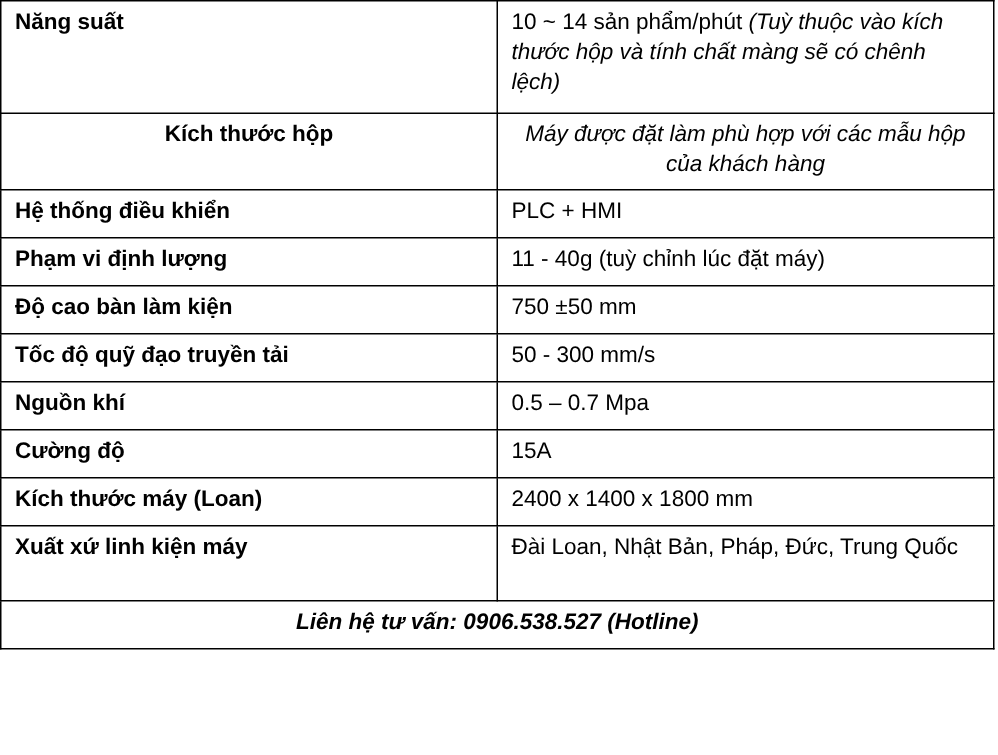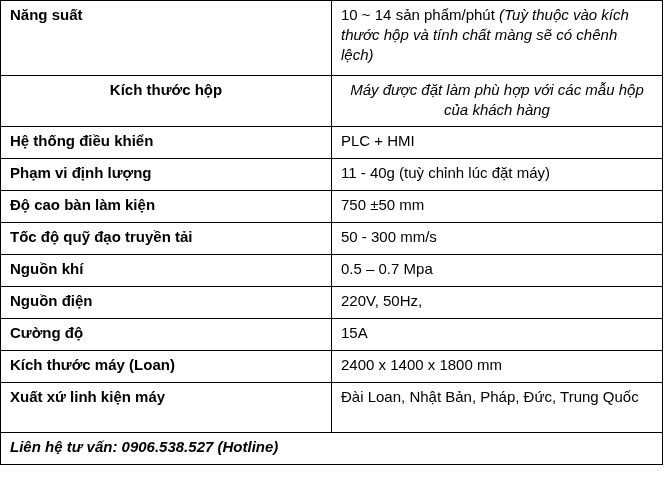--- a/index.html
+++ b/index.html
@@ -38,20 +38,21 @@
       width: 312px;
       padding-left: 9px;
     }
     .italic { font-style: italic; }
     tr.r1 td { height: 64px; }
     tr.r2 td { height: 39px; text-align: center; }
     tr.rs td { height: 21px; }
     tr.r11 td { height: 39px; border-radius: 10px; }
     tr.footer td {
       height: 21px;
+      text-align: center;
       font-weight: bold;
       font-style: italic;
     }
   </style>
 </head>
 <body>
 
 <table class="spec">
   <tbody>
     <tr class="r1">
@@ -76,24 +77,20 @@
     </tr>
     <tr class="rs">
       <td class="label">Tốc độ quỹ đạo truyền tải</td>
       <td class="value">50 - 300 mm/s</td>
     </tr>
     <tr class="rs">
       <td class="label">Nguồn khí</td>
       <td class="value">0.5 – 0.7 Mpa</td>
     </tr>
     <tr class="rs">
-      <td class="label">Nguồn điện</td>
-      <td class="value">220V, 50Hz,</td>
-    </tr>
-    <tr class="rs">
       <td class="label">Cường độ</td>
       <td class="value">15A</td>
     </tr>
     <tr class="rs">
       <td class="label">Kích thước máy (Loan)</td>
       <td class="value">2400 x 1400 x 1800 mm</td>
     </tr>
     <tr class="r11">
       <td class="label">Xuất xứ linh kiện máy</td>
       <td class="value">Đài Loan, Nhật Bản, Pháp, Đức, Trung Quốc</td>

